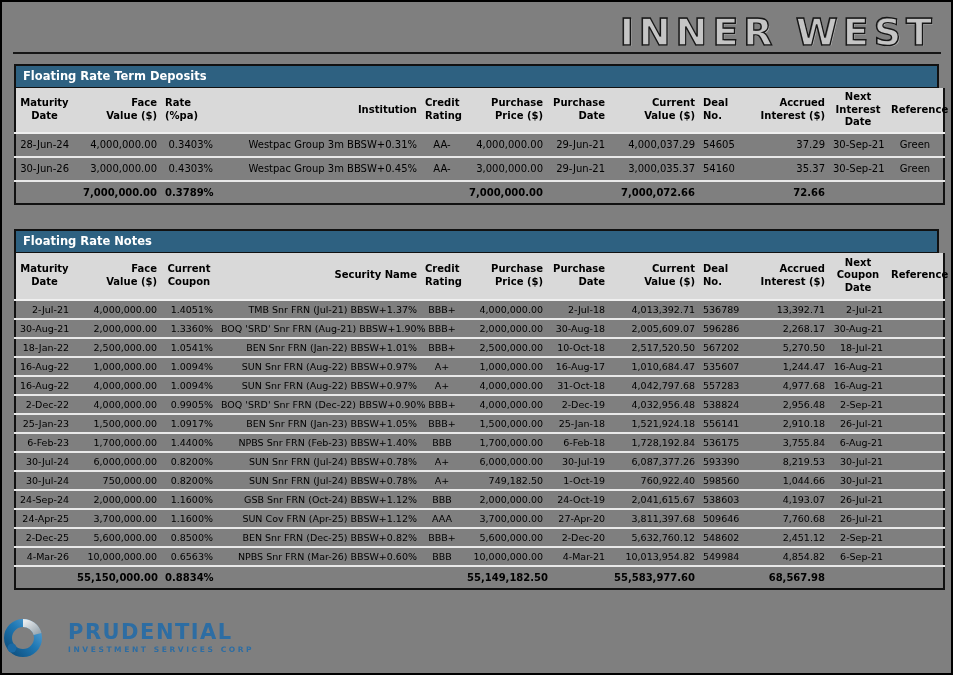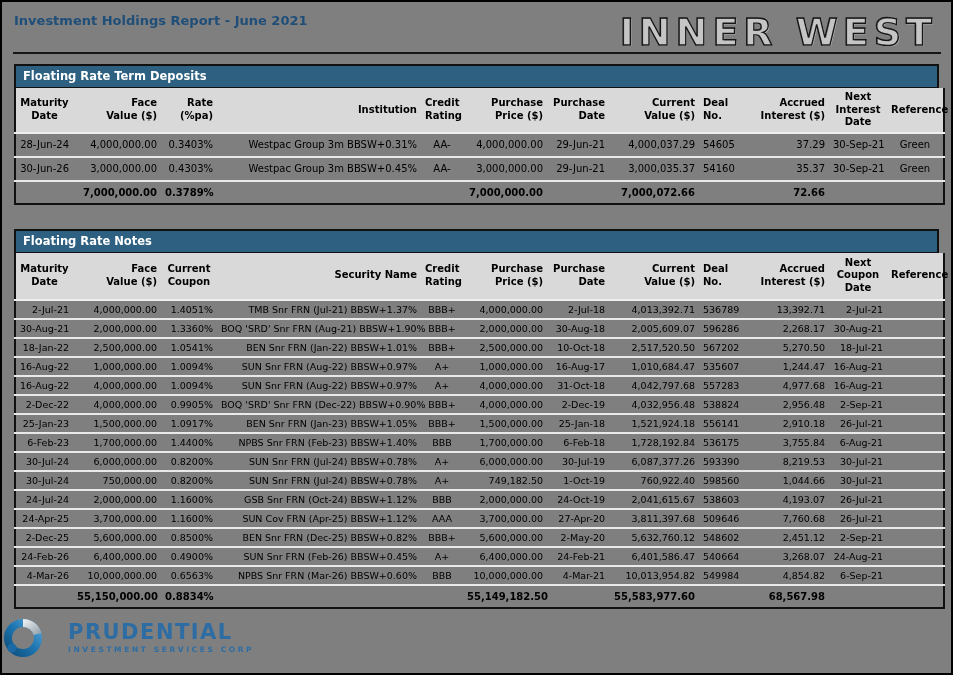--- a/index.html
+++ b/index.html
@@ -76,21 +76,20 @@
   .brand-name{font-size:21px;font-weight:bold;color:#2d6da3;letter-spacing:1.5px;line-height:1;}
   .brand-sub{font-size:7.5px;font-weight:bold;color:#2d6da3;letter-spacing:2.6px;margin-top:2px;}
 </style>
 </head>
 <body>
 
 <div class="page">
 
   <div class="report-header">
     <div>
-      <div class="report-subtitle">Investment Holdings Report -  June 2021</div>
     </div>
     <div class="iw-logo">INNER WEST</div>
   </div>
   <div class="title-rule"></div>
 
   <section class="tbl-section">
     <div class="section-bar">Floating Rate Term Deposits</div>
     <table class="report" id="td-table">
         <colgroup>
           <col style="width: 58px;">
@@ -105,21 +104,21 @@
           <col style="width: 82px;">
           <col style="width: 58px;">
           <col style="width: 57px;">
         </colgroup>
         <thead>
           <tr>
             <th style="text-align: center;">Maturity
 Date</th>
             <th style="text-align: right;">Face
 Value ($)</th>
-            <th style="text-align: right;">Rate
+            <th style="text-align: left;">Rate
 (%pa)</th>
             <th style="text-align: right;">Institution</th>
             <th style="text-align: center;">Credit
 Rating</th>
             <th style="text-align: right;">Purchase
 Price ($)</th>
             <th style="text-align: right;">Purchase
 Date</th>
             <th style="text-align: right;">Current
 Value ($)</th>
@@ -359,21 +358,21 @@
             <td style="text-align: center;">A+</td>
             <td style="text-align: right;">749,182.50</td>
             <td style="text-align: right;">1-Oct-19</td>
             <td style="text-align: right;">760,922.40</td>
             <td style="text-align: left;">598560</td>
             <td style="text-align: right;">1,044.66</td>
             <td style="text-align: right;">30-Jul-21</td>
             <td style="text-align: center;"></td>
           </tr>
           <tr>
-            <td style="text-align: right;">24-Jul-24</td>
+            <td style="text-align: right;">24-Sep-24</td>
             <td style="text-align: right;">2,000,000.00</td>
             <td style="text-align: right;">1.1600%</td>
             <td style="text-align: right;">GSB Snr FRN (Oct-24) BBSW+1.12%</td>
             <td style="text-align: center;">BBB</td>
             <td style="text-align: right;">2,000,000.00</td>
             <td style="text-align: right;">24-Oct-19</td>
             <td style="text-align: right;">2,041,615.67</td>
             <td style="text-align: left;">538603</td>
             <td style="text-align: right;">4,193.07</td>
             <td style="text-align: right;">26-Jul-21</td>
@@ -393,39 +392,25 @@
             <td style="text-align: right;">26-Jul-21</td>
             <td style="text-align: center;"></td>
           </tr>
           <tr>
             <td style="text-align: right;">2-Dec-25</td>
             <td style="text-align: right;">5,600,000.00</td>
             <td style="text-align: right;">0.8500%</td>
             <td style="text-align: right;">BEN Snr FRN (Dec-25) BBSW+0.82%</td>
             <td style="text-align: center;">BBB+</td>
             <td style="text-align: right;">5,600,000.00</td>
-            <td style="text-align: right;">2-May-20</td>
+            <td style="text-align: right;">2-Dec-20</td>
             <td style="text-align: right;">5,632,760.12</td>
             <td style="text-align: left;">548602</td>
             <td style="text-align: right;">2,451.12</td>
             <td style="text-align: right;">2-Sep-21</td>
-            <td style="text-align: center;"></td>
-          </tr>
-          <tr>
-            <td style="text-align: right;">24-Feb-26</td>
-            <td style="text-align: right;">6,400,000.00</td>
-            <td style="text-align: right;">0.4900%</td>
-            <td style="text-align: right;">SUN Snr FRN (Feb-26) BBSW+0.45%</td>
-            <td style="text-align: center;">A+</td>
-            <td style="text-align: right;">6,400,000.00</td>
-            <td style="text-align: right;">24-Feb-21</td>
-            <td style="text-align: right;">6,401,586.47</td>
-            <td style="text-align: left;">540664</td>
-            <td style="text-align: right;">3,268.07</td>
-            <td style="text-align: right;">24-Aug-21</td>
             <td style="text-align: center;"></td>
           </tr>
           <tr>
             <td style="text-align: right;">4-Mar-26</td>
             <td style="text-align: right;">10,000,000.00</td>
             <td style="text-align: right;">0.6563%</td>
             <td style="text-align: right;">NPBS Snr FRN (Mar-26) BBSW+0.60%</td>
             <td style="text-align: center;">BBB</td>
             <td style="text-align: right;">10,000,000.00</td>
             <td style="text-align: right;">4-Mar-21</td>

